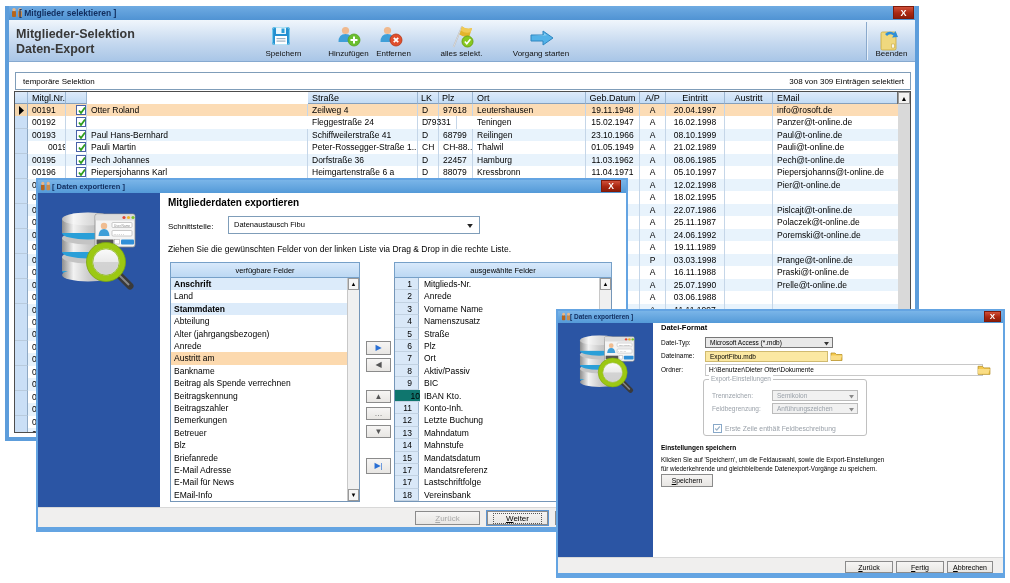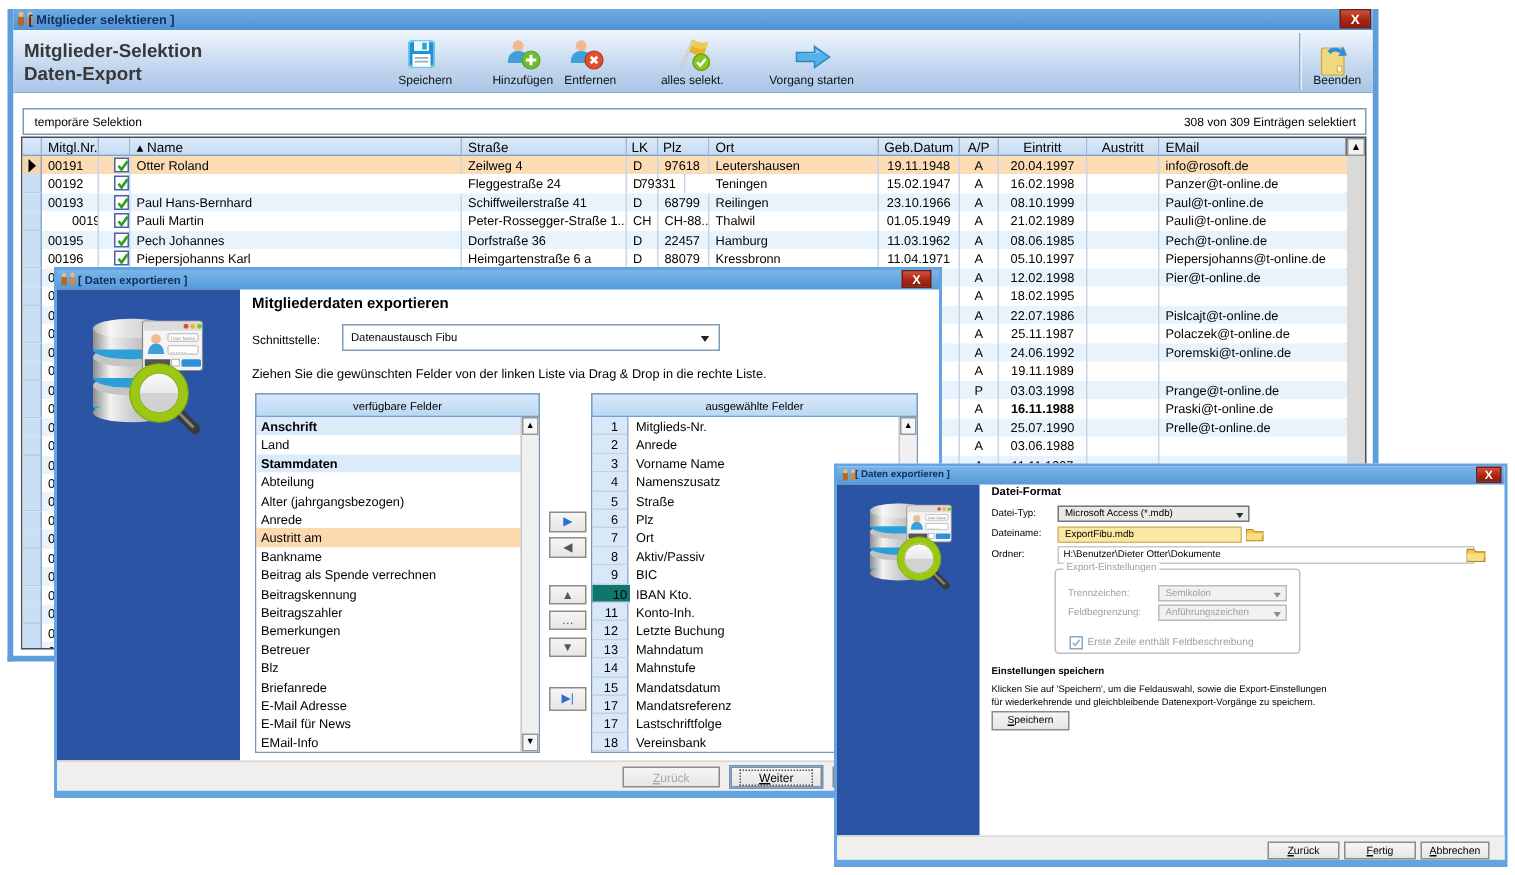--- a/index.html
+++ b/index.html
@@ -126,21 +126,20 @@
       <div class="tlabel" style="left:845px; width:75px;">Beenden</div>
     </div>
     <div id="mw-content">
       <div id="selbar">
         <div class="l">temporäre Selektion</div>
         <div class="r">308 von 309 Einträgen selektiert</div>
       </div>
       <div id="grid">
       <div class="hdr" style="left:13px;width:38px;padding-left:4px;">Mitgl.Nr.</div>
       <div class="hdr" style="left:51px;width:21px;padding-left:0px;"></div>
-      <div class="hdr" style="left:72px;width:221px;padding-left:4px;">▴ Name</div>
       <div class="hdr" style="left:293px;width:110px;padding-left:4px;">Straße</div>
       <div class="hdr" style="left:403px;width:21px;padding-left:3px;">LK</div>
       <div class="hdr" style="left:424px;width:34px;padding-left:3px;">Plz</div>
       <div class="hdr" style="left:458px;width:113px;padding-left:4px;">Ort</div>
       <div class="hdr" style="left:571px;width:54px;text-align:center;">Geb.Datum</div>
       <div class="hdr" style="left:625px;width:26px;text-align:center;">A/P</div>
       <div class="hdr" style="left:651px;width:59px;text-align:center;">Eintritt</div>
       <div class="hdr" style="left:710px;width:48px;text-align:center;">Austritt</div>
       <div class="hdr" style="left:758px;width:125px;padding-left:4px;">EMail</div>
       <div class="hdr" style="left:0;width:13px;"></div>
@@ -379,21 +378,21 @@
       <div class="marker" style=""></div>
       <div class="cell vline" style="left:13px;width:38px;padding-left:4px;">00204</div>
       <div class="cell vline" style="left:51px;width:21px;padding-left:4px;"></div>
       <div class="cell vline" style="left:72px;width:221px;padding-left:4px;"></div>
       <div class="cell vline" style="left:293px;width:110px;padding-left:4px;"></div>
       <div class="cell vline" style="left:403px;width:21px;padding-left:4px;"></div>
       <div class="cell vline" style="left:424px;width:34px;padding-left:4px;"></div>
       <div class="cell vline" style="left:458px;width:113px;padding-left:4px;"></div>
       <div class="cell vline" style="left:571px;width:54px;text-align:center;"></div>
       <div class="cell vline" style="left:625px;width:26px;text-align:center;">A</div>
-      <div class="cell vline" style="left:651px;width:59px;text-align:center;font-weight:bold;">16.11.1988</div>
+      <div class="cell vline" style="left:651px;width:59px;text-align:center;">16.11.1988</div>
       <div class="cell vline" style="left:710px;width:48px;text-align:center;"></div>
       <div class="cell" style="left:758px;width:125px;padding-left:4px;">Praski@t-online.de</div>
       </div>
       <div class="row" style="top:186.58px;background:#e8f3fc;">
       <div class="marker" style=""></div>
       <div class="cell vline" style="left:13px;width:38px;padding-left:4px;">00205</div>
       <div class="cell vline" style="left:51px;width:21px;padding-left:4px;"></div>
       <div class="cell vline" style="left:72px;width:221px;padding-left:4px;"></div>
       <div class="cell vline" style="left:293px;width:110px;padding-left:4px;"></div>
       <div class="cell vline" style="left:403px;width:21px;padding-left:4px;"></div>
@@ -704,21 +703,21 @@
     <div class="li" style="left:0; top:64.6px; width:24px; height:12.4px; background:#d9e8f8; border-right:1px solid #9db4cc; border-bottom:1px solid #c2d2e2; text-align:right; padding-right:6px;">5</div>
     <div class="li" style="left:25px; top:64.6px; width:174px; padding-left:4px; height:12.4px; background:#ffffff;">Straße</div>
     <div class="li" style="left:0; top:77.0px; width:24px; height:12.4px; background:#d9e8f8; border-right:1px solid #9db4cc; border-bottom:1px solid #c2d2e2; text-align:right; padding-right:6px;">6</div>
     <div class="li" style="left:25px; top:77.0px; width:174px; padding-left:4px; height:12.4px; background:#ffffff;">Plz</div>
     <div class="li" style="left:0; top:89.4px; width:24px; height:12.4px; background:#d9e8f8; border-right:1px solid #9db4cc; border-bottom:1px solid #c2d2e2; text-align:right; padding-right:6px;">7</div>
     <div class="li" style="left:25px; top:89.4px; width:174px; padding-left:4px; height:12.4px; background:#ffffff;">Ort</div>
     <div class="li" style="left:0; top:101.8px; width:24px; height:12.4px; background:#d9e8f8; border-right:1px solid #9db4cc; border-bottom:1px solid #c2d2e2; text-align:right; padding-right:6px;">8</div>
     <div class="li" style="left:25px; top:101.8px; width:174px; padding-left:4px; height:12.4px; background:#ffffff;">Aktiv/Passiv</div>
     <div class="li" style="left:0; top:114.2px; width:24px; height:12.4px; background:#d9e8f8; border-right:1px solid #9db4cc; border-bottom:1px solid #c2d2e2; text-align:right; padding-right:6px;">9</div>
     <div class="li" style="left:25px; top:114.2px; width:174px; padding-left:4px; height:12.4px; background:#ffffff;">BIC</div>
-    <div class="li" style="left:0; top:126.6px; width:32px; height:12.4px; background:#0f766e; border-right:3px solid #0f172a; border-bottom:1px solid #c2d2e2; text-align:right; padding-right:6px;">10</div>
+    <div class="li" style="left:0; top:126.6px; width:32px; height:12.4px; background:#0f766e; border-right:1px solid #0f172a; border-bottom:1px solid #c2d2e2; text-align:right; padding-right:6px;">10</div>
     <div class="li" style="left:25px; top:126.6px; width:174px; padding-left:4px; height:12.4px; background:#ffffff;">IBAN Kto.</div>
     <div class="li" style="left:0; top:139.0px; width:24px; height:12.4px; background:#d9e8f8; border-right:1px solid #9db4cc; border-bottom:1px solid #c2d2e2; text-align:right; padding-right:6px;">11</div>
     <div class="li" style="left:25px; top:139.0px; width:174px; padding-left:4px; height:12.4px; background:#ffffff;">Konto-Inh.</div>
     <div class="li" style="left:0; top:151.4px; width:24px; height:12.4px; background:#d9e8f8; border-right:1px solid #9db4cc; border-bottom:1px solid #c2d2e2; text-align:right; padding-right:6px;">12</div>
     <div class="li" style="left:25px; top:151.4px; width:174px; padding-left:4px; height:12.4px; background:#ffffff;">Letzte Buchung</div>
     <div class="li" style="left:0; top:163.8px; width:24px; height:12.4px; background:#d9e8f8; border-right:1px solid #9db4cc; border-bottom:1px solid #c2d2e2; text-align:right; padding-right:6px;">13</div>
     <div class="li" style="left:25px; top:163.8px; width:174px; padding-left:4px; height:12.4px; background:#ffffff;">Mahndatum</div>
     <div class="li" style="left:0; top:176.2px; width:24px; height:12.4px; background:#d9e8f8; border-right:1px solid #9db4cc; border-bottom:1px solid #c2d2e2; text-align:right; padding-right:6px;">14</div>
     <div class="li" style="left:25px; top:176.2px; width:174px; padding-left:4px; height:12.4px; background:#ffffff;">Mahnstufe</div>
     <div class="li" style="left:0; top:188.6px; width:24px; height:12.4px; background:#d9e8f8; border-right:1px solid #9db4cc; border-bottom:1px solid #c2d2e2; text-align:right; padding-right:6px;">15</div>

